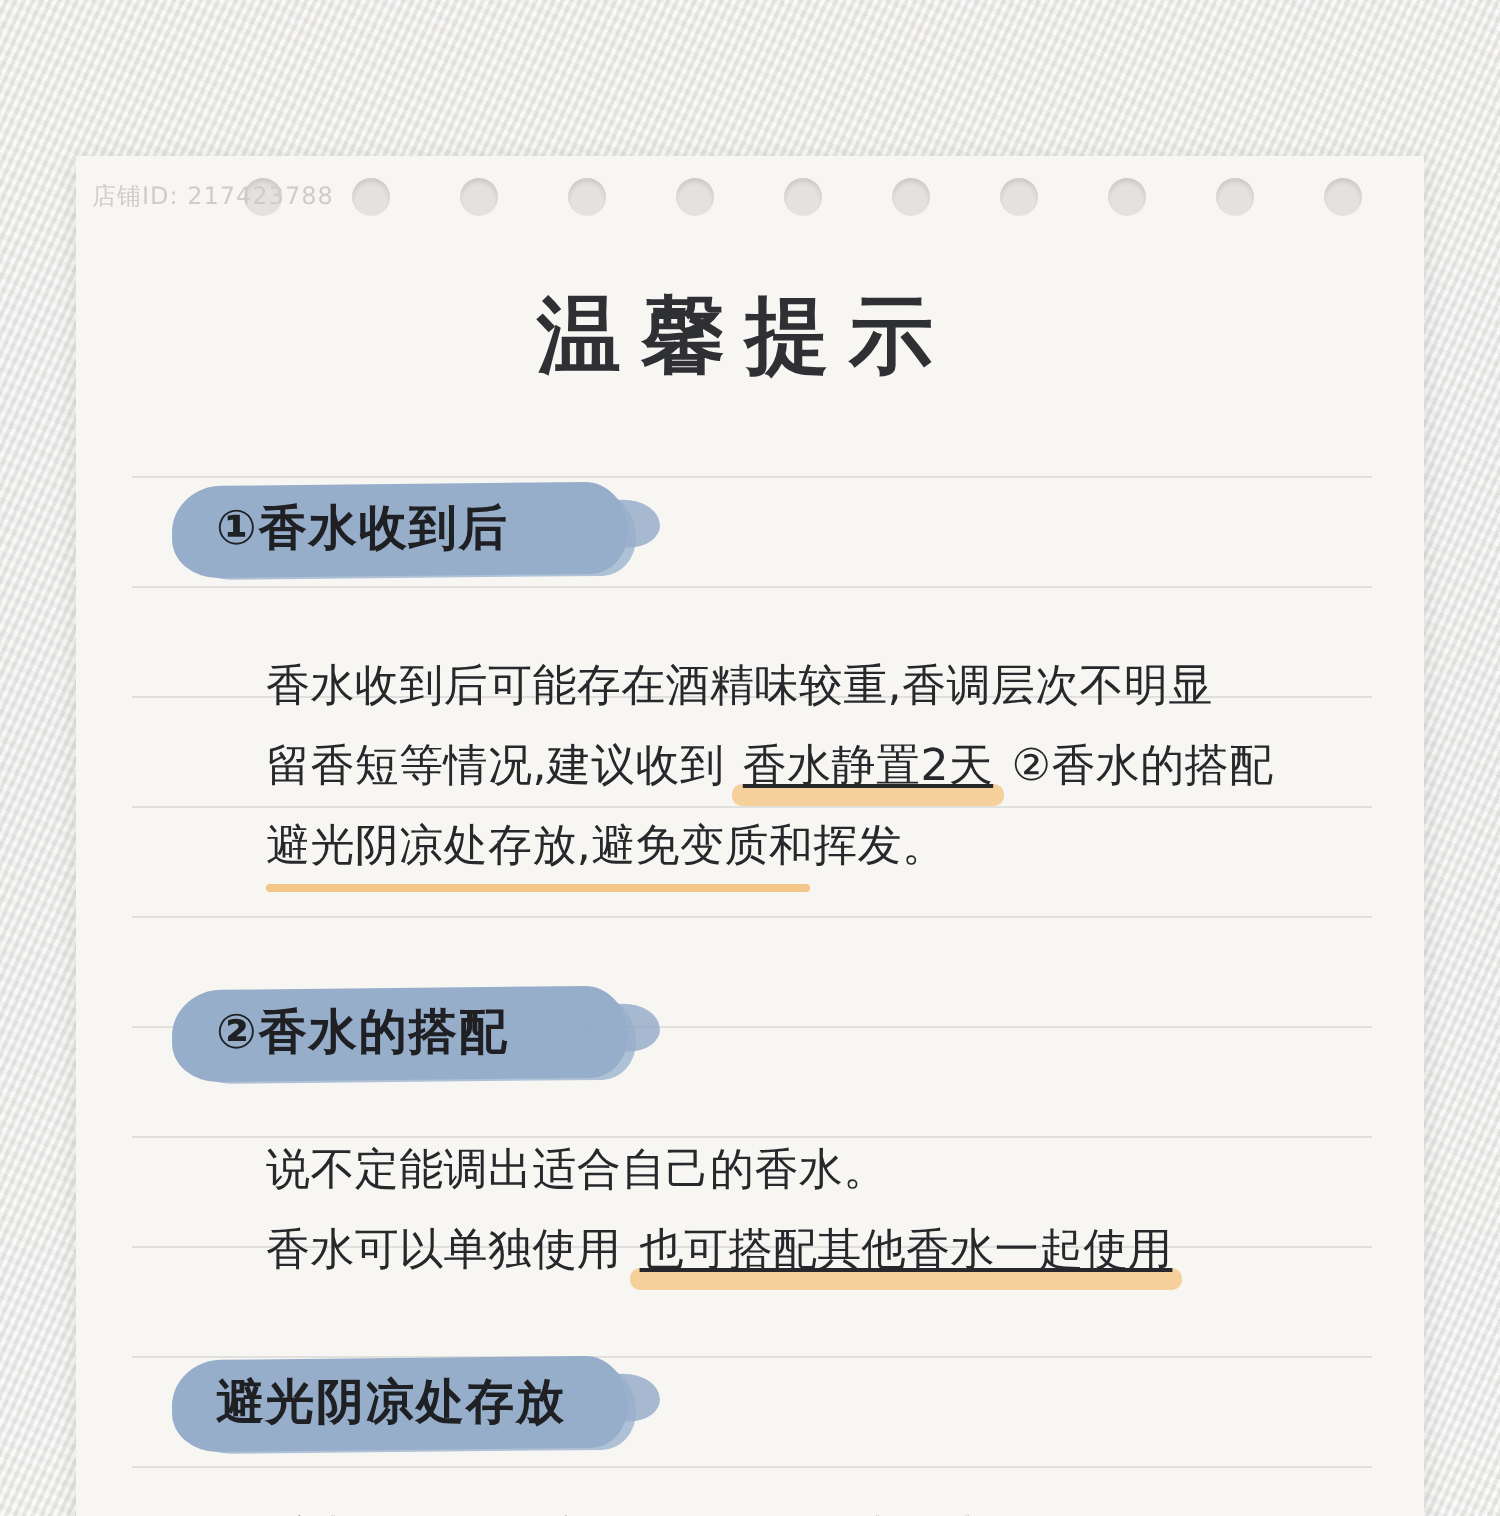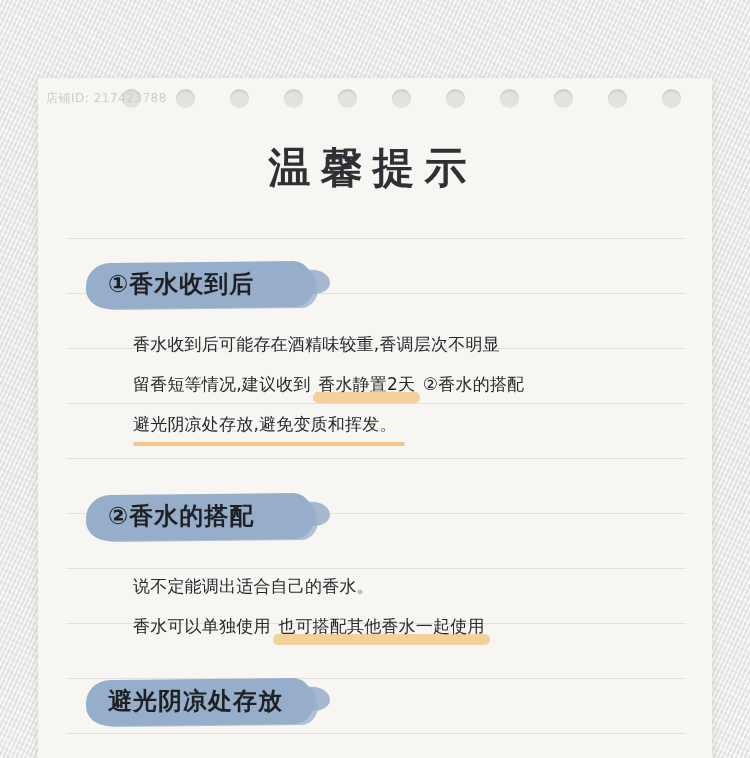--- a/index.html
+++ b/index.html
@@ -140,21 +140,21 @@
   .heading span.htext {
     position: relative;
     z-index: 1;
   }
 
   
   .para {
     position: absolute;
     left: 95px;
     right: 44px;
-    font-size: 17px;
+    font-size: 22px;
     line-height: 40px;
     color: #26282b;
     font-family: "DejaVu Sans", sans-serif;
     letter-spacing: 0.2px;
   }
   .line {
     position: relative;
     white-space: nowrap;
   }
   .hl {
@@ -170,20 +170,21 @@
     bottom: 1px;
     height: 11px;
     background: #f4c98a;
     opacity: 0.85;
     border-radius: 5px;
     z-index: 0;
   }
   .hl > span {
     position: relative;
     z-index: 1;
+    text-decoration: underline;
   }
   .ul-orange {
     position: absolute;
     height: 4px;
     background: #f2c382;
     border-radius: 3px;
     opacity: 0.95;
   }
 </style>
 </head>
@@ -216,21 +217,21 @@
         <div class="hole" style="left:462px"></div>
         <div class="hole" style="left:516px"></div>
         <div class="hole" style="left:570px"></div>
         <div class="hole" style="left:624px"></div>
       </div>
 
       <div class="shop-id">店铺ID: 217423788</div>
 
       <div class="title">温馨提示</div>
 
-      <div class="section" style="top:188px">
+      <div class="section" style="top:168px">
         <div class="heading">
           <span class="brush"></span>
           <span class="htext">①香水收到后</span>
         </div>
       </div>
       <div class="para" style="top:246px">
         <div class="line">
           <span>香水收到后可能存在酒精味较重,香调层次不明显</span>
         </div>
         <div class="line">

